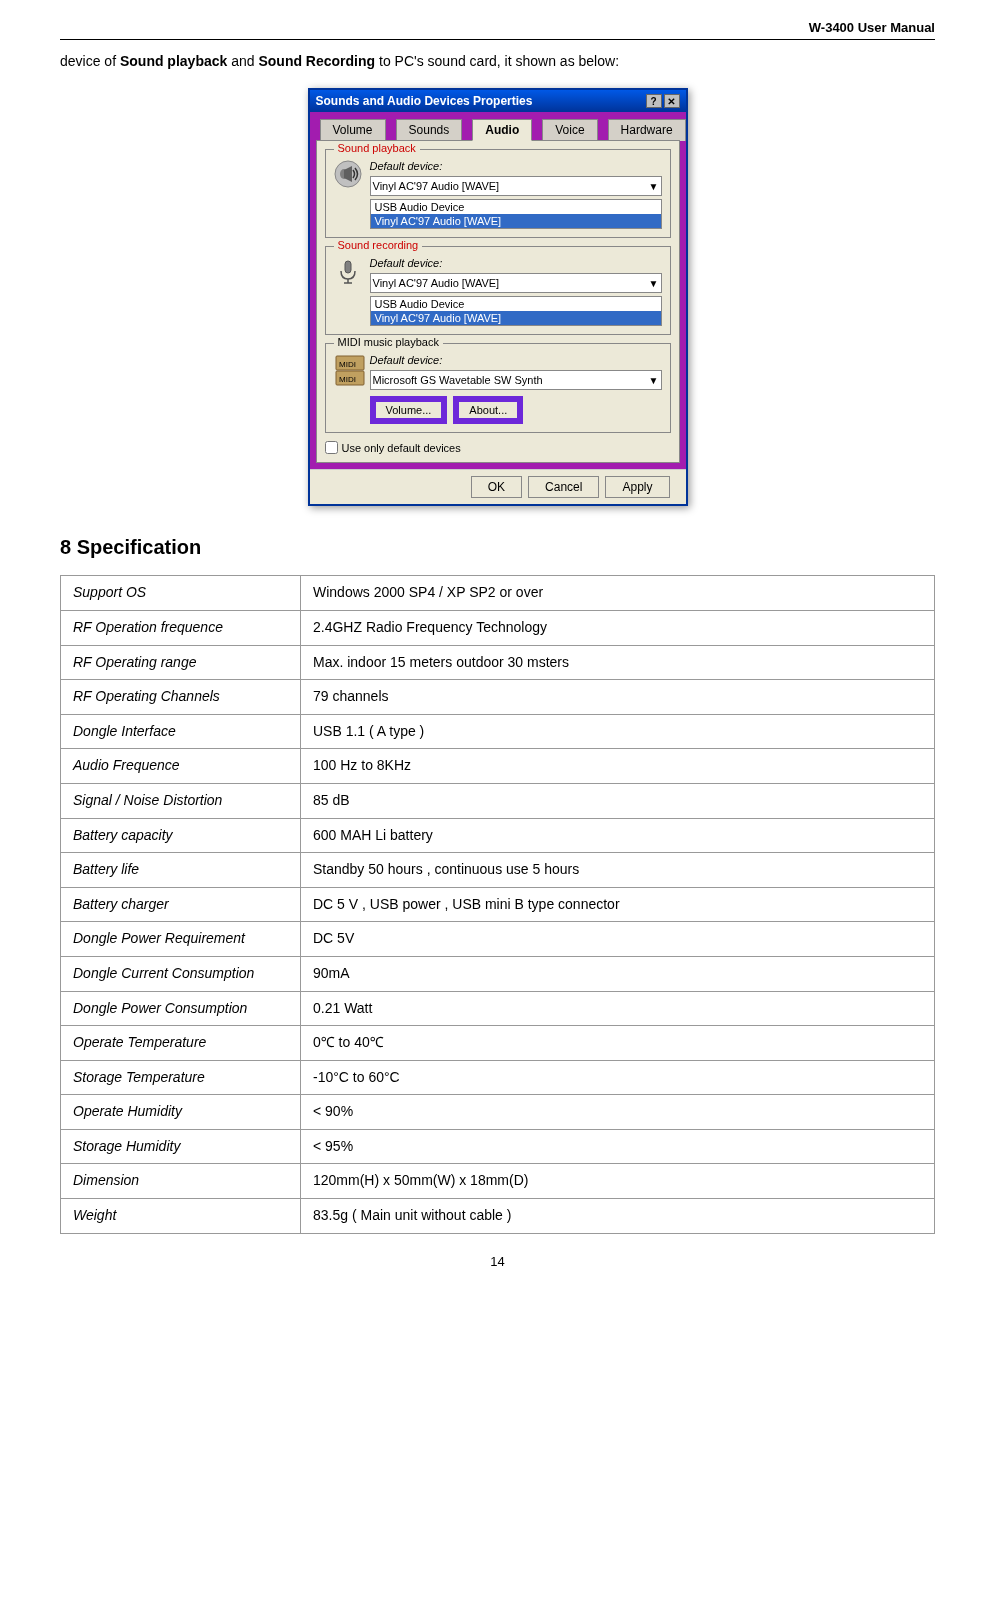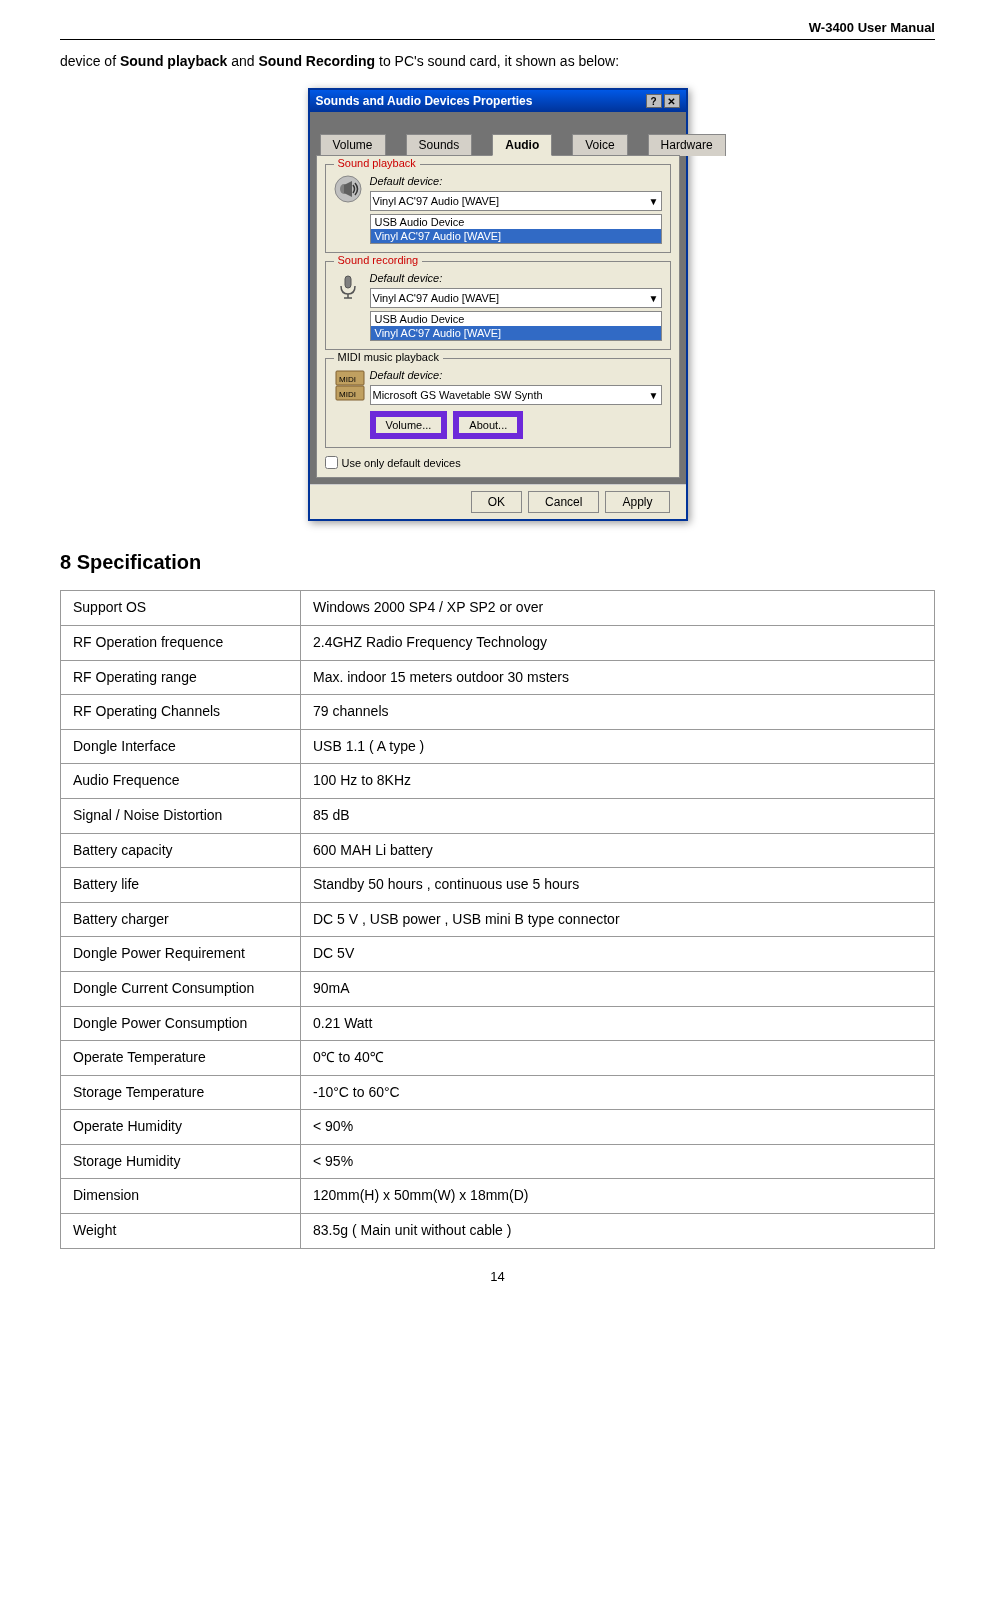--- a/index.html
+++ b/index.html
@@ -37,21 +37,21 @@
     .screenshot-container {
       display: flex;
       justify-content: center;
       margin-bottom: 30px;
     }
 
     
     .dialog-window {
       width: 380px;
       border: 2px solid #003399;
-      background: #737373;
+      background: #a21caf;
       box-shadow: 2px 2px 8px rgba(0,0,0,0.4);
     }
 
     .dialog-titlebar {
       background: linear-gradient(to bottom, #0058e6 0%, #003399 100%);
       color: white;
       font-size: 12px;
       font-weight: bold;
       padding: 4px 6px;
       display: flex;
@@ -85,24 +85,23 @@
     .titlebar-btn.help { background: #c0c0c0; }
     .titlebar-btn.close { background: #c0c0c0; }
 
     .dialog-body {
       padding: 6px;
     }
 
     
     .tabs-row {
       display: flex;
-      gap: 20px;
+      gap: 10px;
       margin-bottom: 0;
       padding-left: 4px;
-      margin-top: 15px;
     }
 
     .tab {
       padding: 3px 12px;
       font-size: 12px;
       background: #d4d0c8;
       border: 1px solid #888;
       border-bottom: none;
       cursor: pointer;
       position: relative;
@@ -272,20 +271,21 @@
     .spec-table td {
       border: 1px solid #999;
       padding: 7px 12px;
       vertical-align: top;
       line-height: 1.4;
     }
 
     .spec-table td:first-child {
       width: 240px;
       font-weight: normal;
+      font-style: italic;
     }
 
     
     .page-number {
       text-align: center;
       margin-top: 20px;
       font-size: 13px;
     }
   </style>
 </head>

